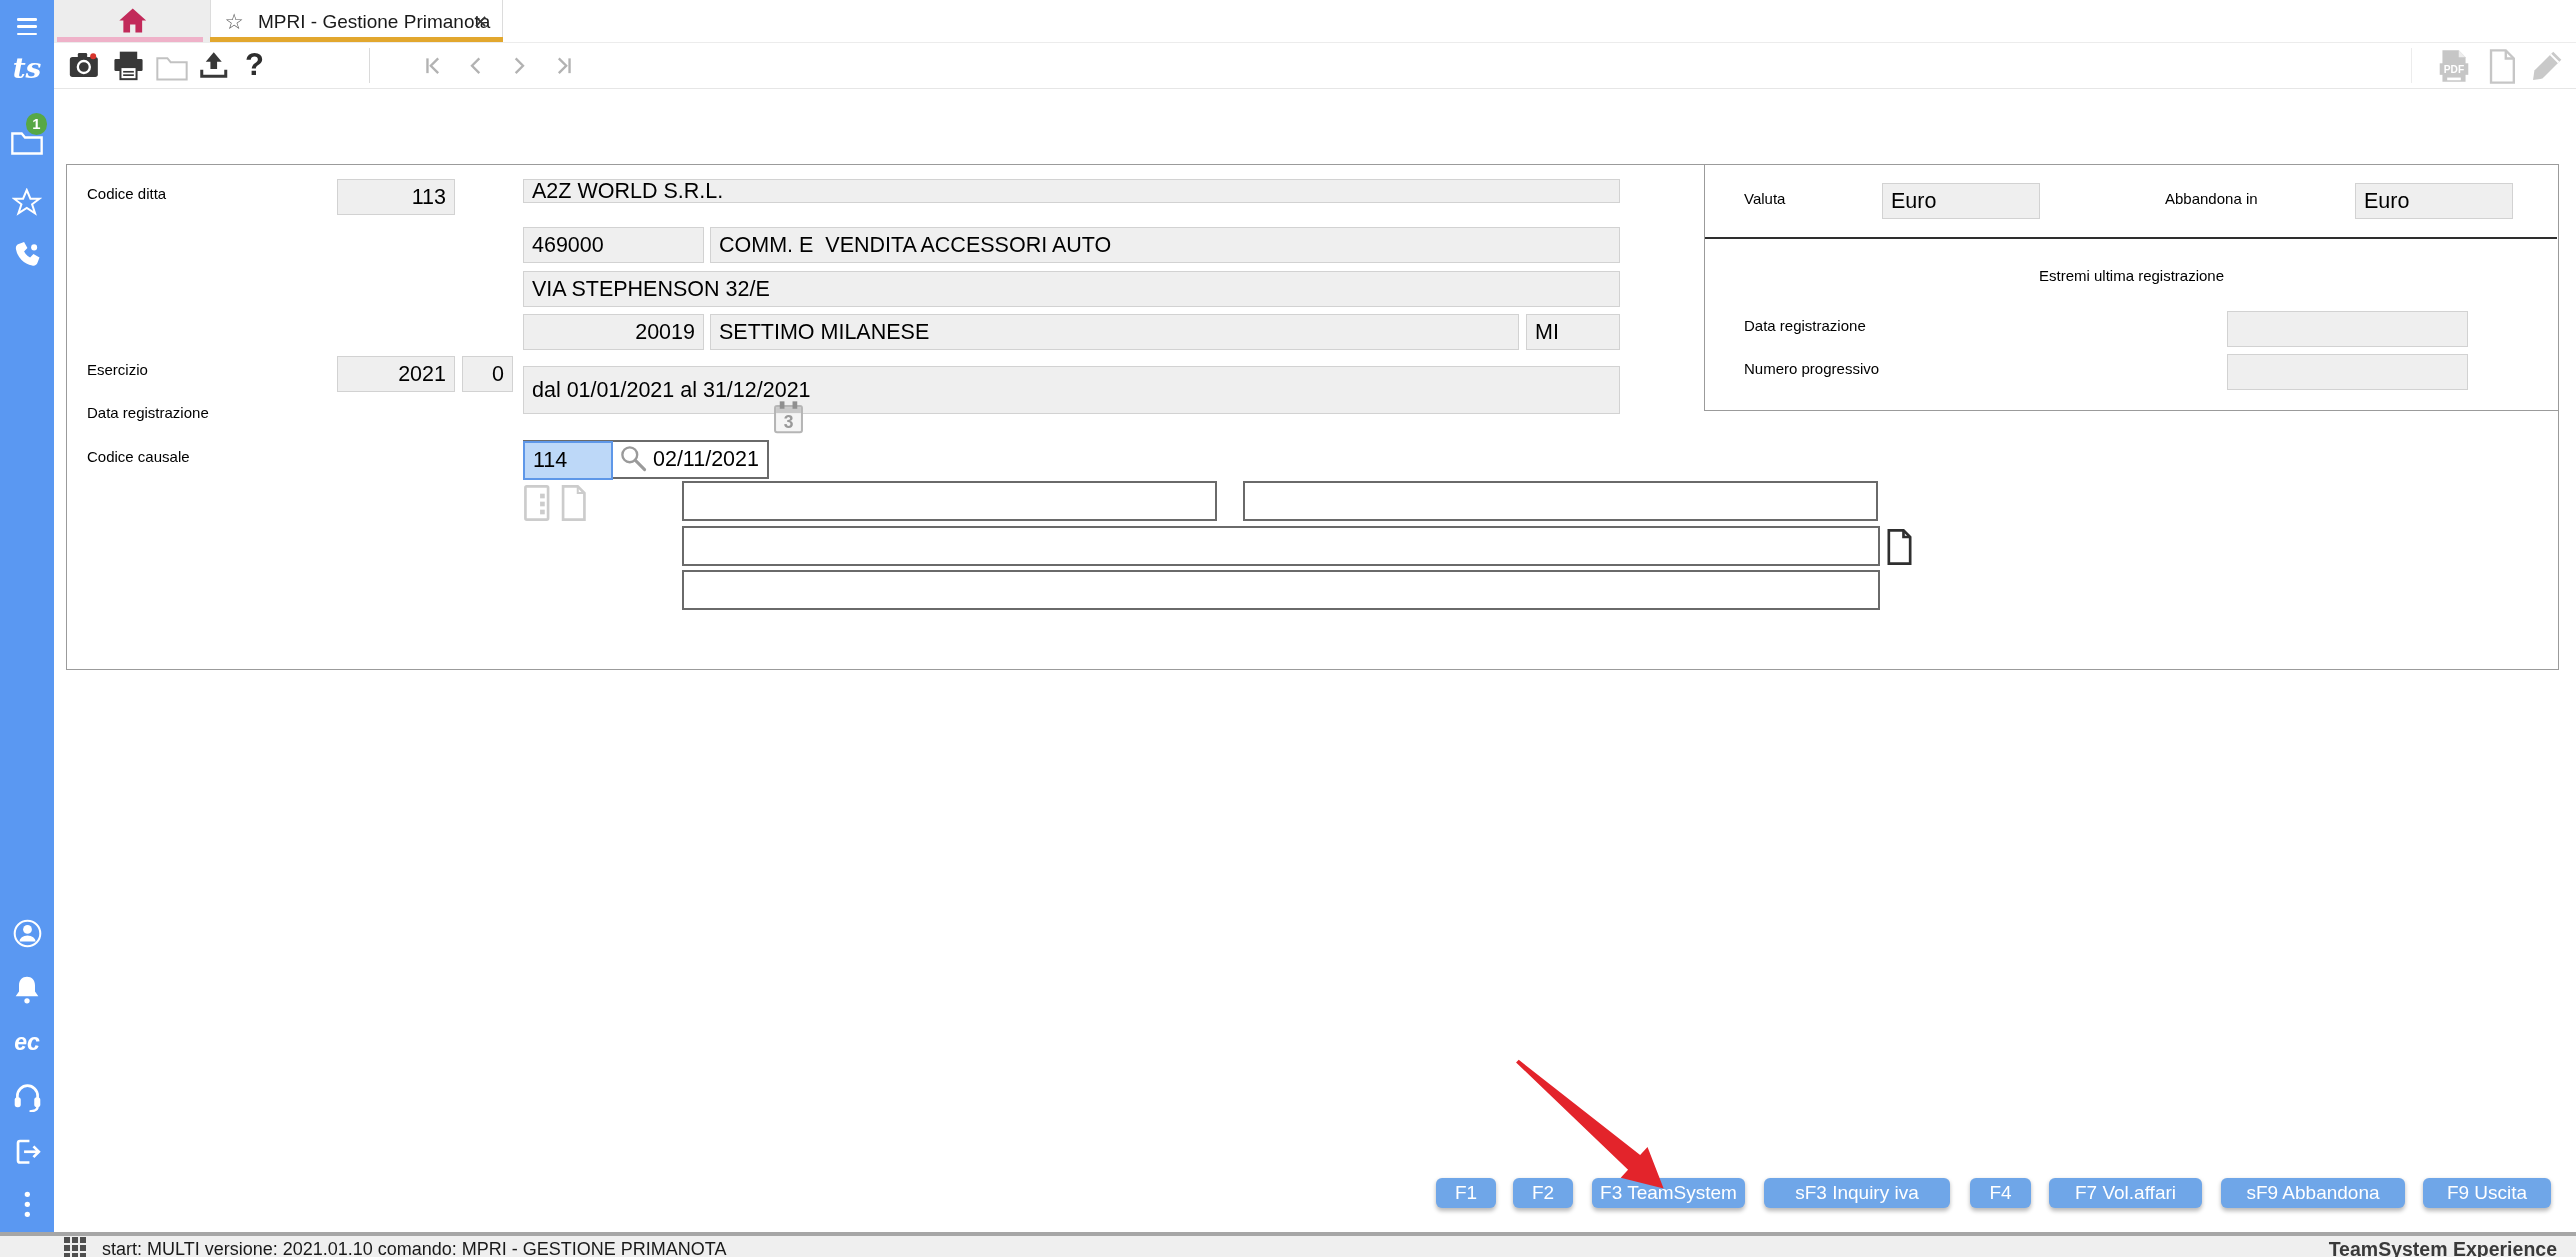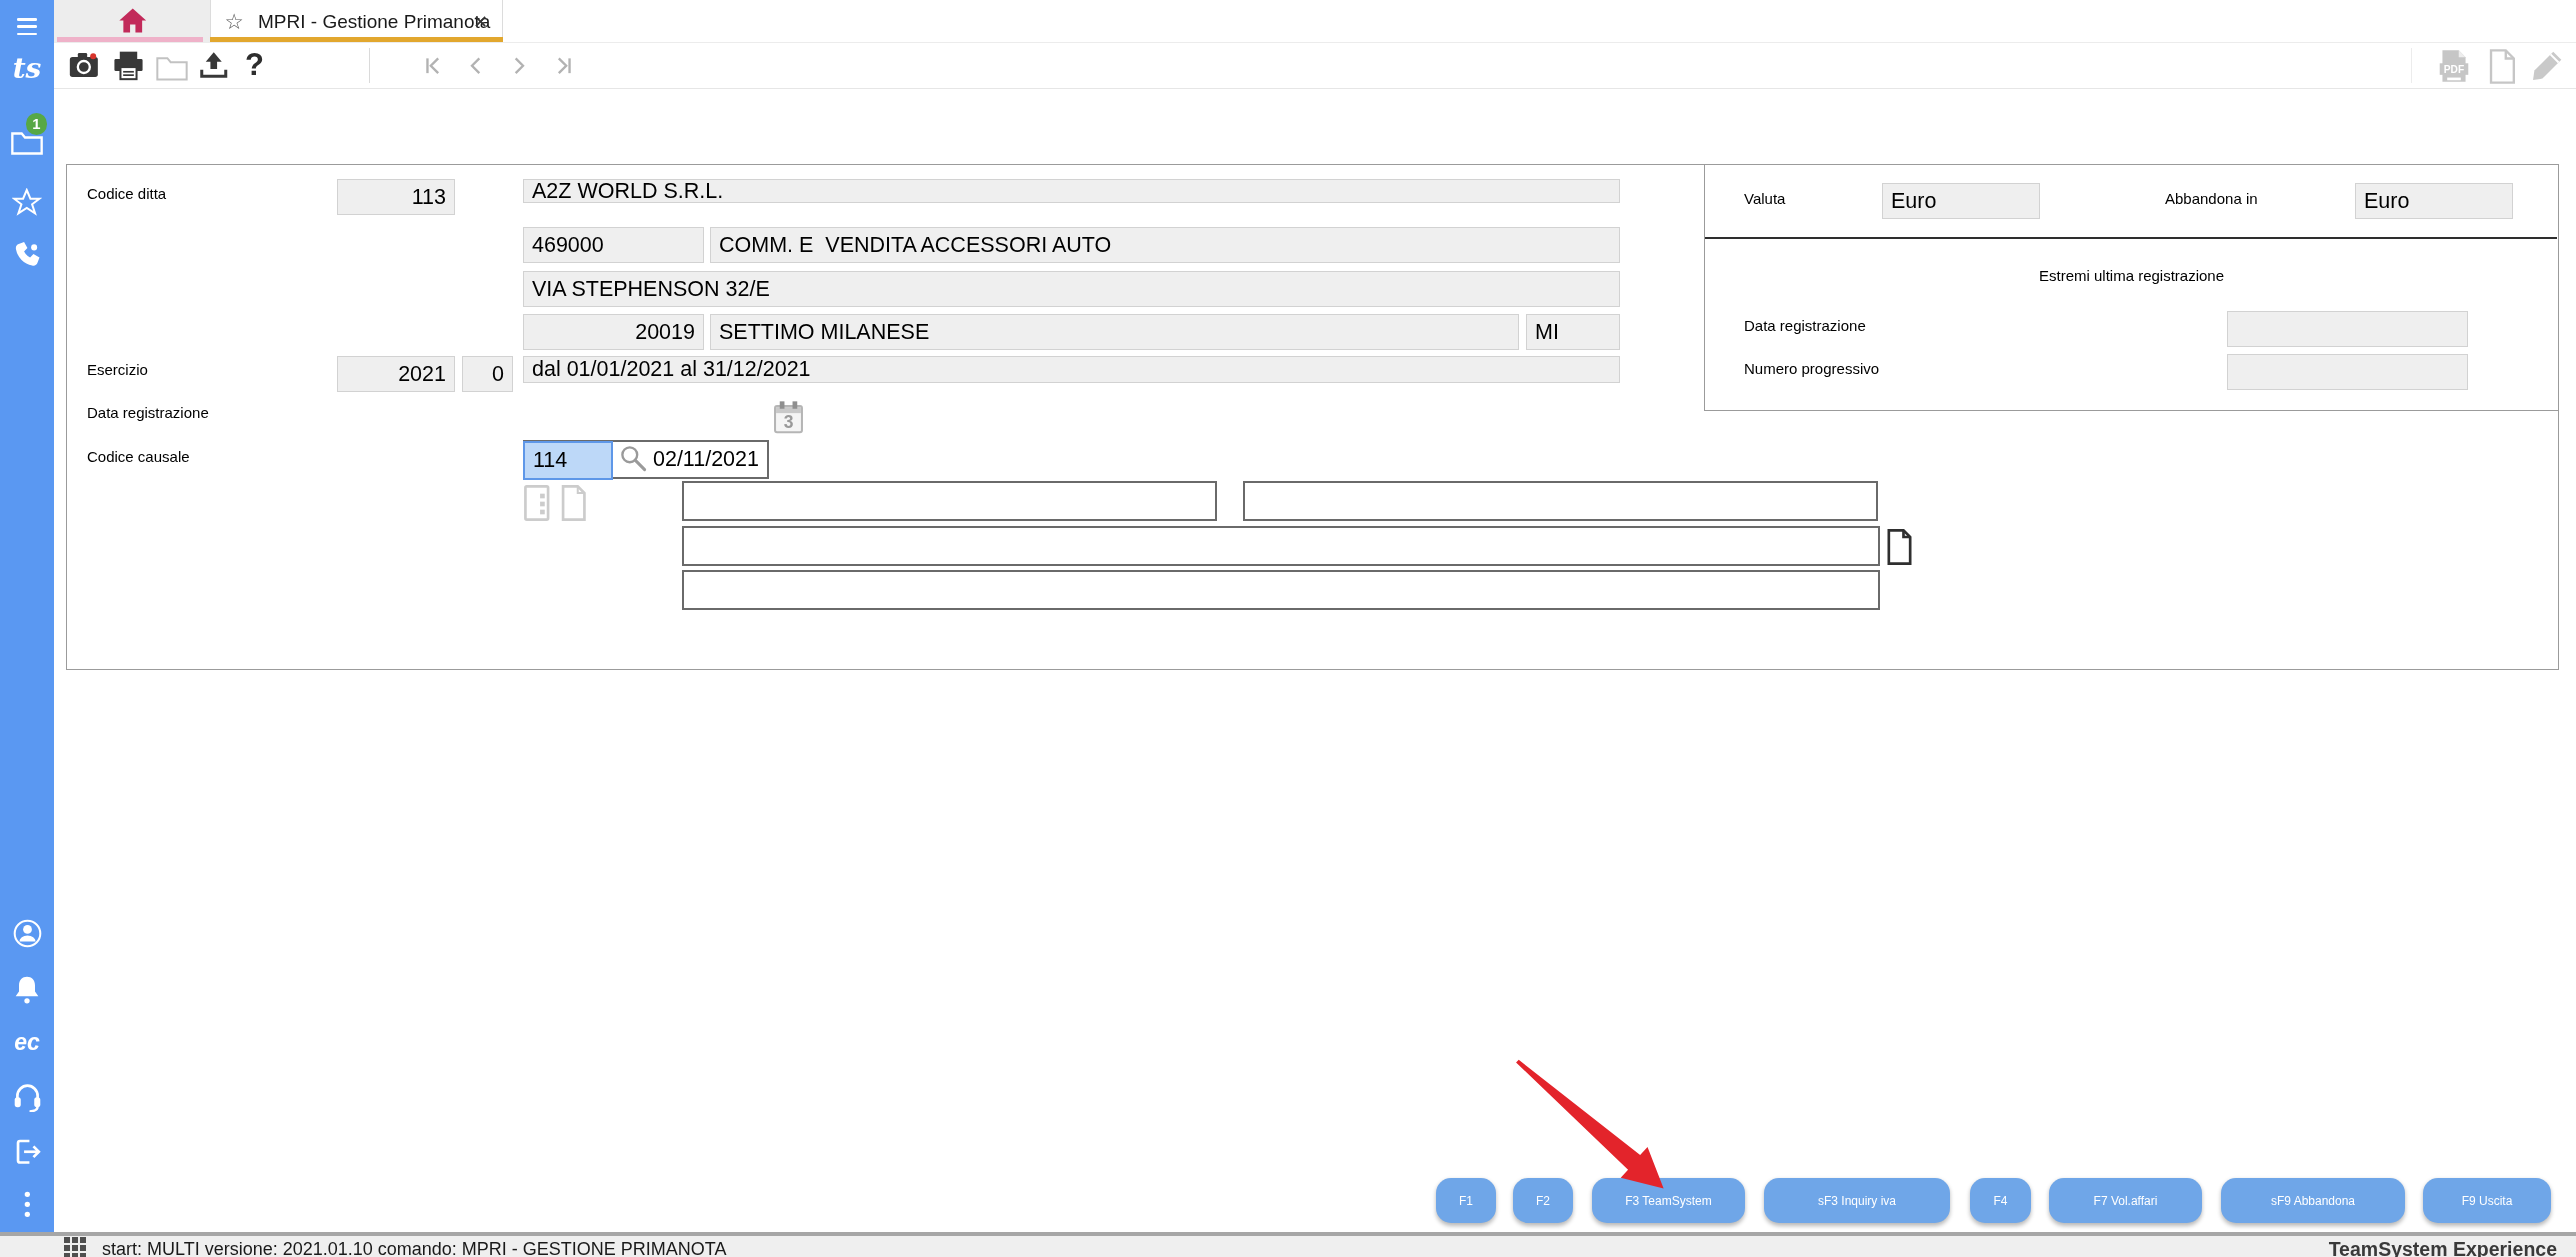--- a/index.html
+++ b/index.html
@@ -5,21 +5,21 @@
   html,body{margin:0;padding:0;background:#fff;}
   body{font-family:"Liberation Sans",sans-serif;}
   #app{position:relative;width:2576px;height:1257px;background:#fff;overflow:hidden;}
   .abs{position:absolute;}
   .lbl{position:absolute;font-size:15px;color:#000;white-space:pre;}
   .fld{position:absolute;display:flex;align-items:center;padding:0 8px;font-size:21.5px;color:#000;
        background:#EFEFEF;border:1.3px solid #D2D2D2;box-sizing:border-box;white-space:pre;overflow:hidden;}
   .fld.num{justify-content:flex-end;}
   .inp{background:#fff;border:2px solid #6A6A6A;margin-top:42px;}
   .hl{background:#BDD8F8;border:2px solid #5E97E8;}
-  .btn{position:absolute;height:45px;background:#6FA6E8;border-radius:15px;color:#fff;font-size:12px;
+  .btn{position:absolute;height:30px;background:#6FA6E8;border-radius:6px;color:#fff;font-size:19px;
        display:flex;align-items:center;justify-content:center;box-shadow:0 2.7px 4.7px rgba(0,0,0,.28);cursor:pointer;white-space:pre;}
   .sidebar{position:absolute;left:0;top:0;width:54px;height:1232px;background:#5A98F2;}
   .sideicon{position:absolute;left:0;width:54px;display:flex;justify-content:center;align-items:center;}
   .tabbar{position:absolute;left:54px;top:0;width:2522px;height:43px;background:#fff;border-bottom:1.3px solid #ECECEC;box-sizing:border-box;}
   .toolbar{position:absolute;left:54px;top:43px;width:2522px;height:46px;background:#fff;border-bottom:1.3px solid #E6E6E6;box-sizing:border-box;}
   .ticon{position:absolute;top:8px;cursor:pointer;}
   .formbox{position:absolute;left:66px;top:164px;width:2493px;height:506px;border:1.3px solid #9B9B9B;box-sizing:border-box;background:#fff;}
   .vpanel{position:absolute;left:1704px;top:164px;width:855px;height:247px;border:1.3px solid #9B9B9B;box-sizing:border-box;background:#fff;}
   .statusbar{position:absolute;left:0;top:1232px;width:2576px;height:25px;background:#EFEFEF;border-top:4px solid #A6A6A6;box-sizing:content-box;}
   .grid9{display:grid;grid-template-columns:repeat(3,6px);grid-auto-rows:6px;gap:2px;}
@@ -201,21 +201,21 @@
 
   <div class="fld" style="left:523px;top:271px;width:1097px;height:36px;">VIA STEPHENSON 32/E</div>
 
   <div class="fld num" style="left:523px;top:314px;width:181px;height:36px;">20019</div>
   <div class="fld" style="left:710px;top:314px;width:809px;height:36px;">SETTIMO MILANESE</div>
   <div class="fld" style="left:1526px;top:314px;width:94px;height:36px;">MI</div>
 
   <div class="lbl" style="left:87px;top:361px;">Esercizio</div>
   <div class="fld num" style="left:337px;top:356px;width:118px;height:36px;">2021</div>
   <div class="fld num" style="left:462px;top:356px;width:51px;height:36px;">0</div>
-  <div class="fld" style="left:523px;top:356px;width:1097px;height:27px;">dal 01/01/2021 al 31/12/2021</div>
+  <div class="fld" style="left:523px;top:366px;width:1097px;height:48px;">dal 01/01/2021 al 31/12/2021</div>
 
   <div class="lbl" style="left:87px;top:404px;">Data registrazione</div>
   <div class="fld inp num" style="left:523px;top:398px;width:246px;height:39px;">02/11/2021</div>
   <div class="abs" style="left:773px;top:400px;cursor:pointer;">
     <svg width="31" height="35" viewBox="0 0 46 52">
         <rect x="3" y="9" width="40" height="39" rx="3" fill="#F5F5F5" stroke="#B5B5B5" stroke-width="3"></rect>
         <rect x="4.5" y="10.5" width="37" height="9" fill="#C9C9C9"></rect>
         <rect x="10" y="2" width="7" height="11" fill="#8F8F8F"></rect>
         <rect x="29" y="2" width="7" height="11" fill="#8F8F8F"></rect>
         <text x="23" y="41" font-size="26" fill="#9A9A9A" text-anchor="middle" font-weight="bold">3</text>

